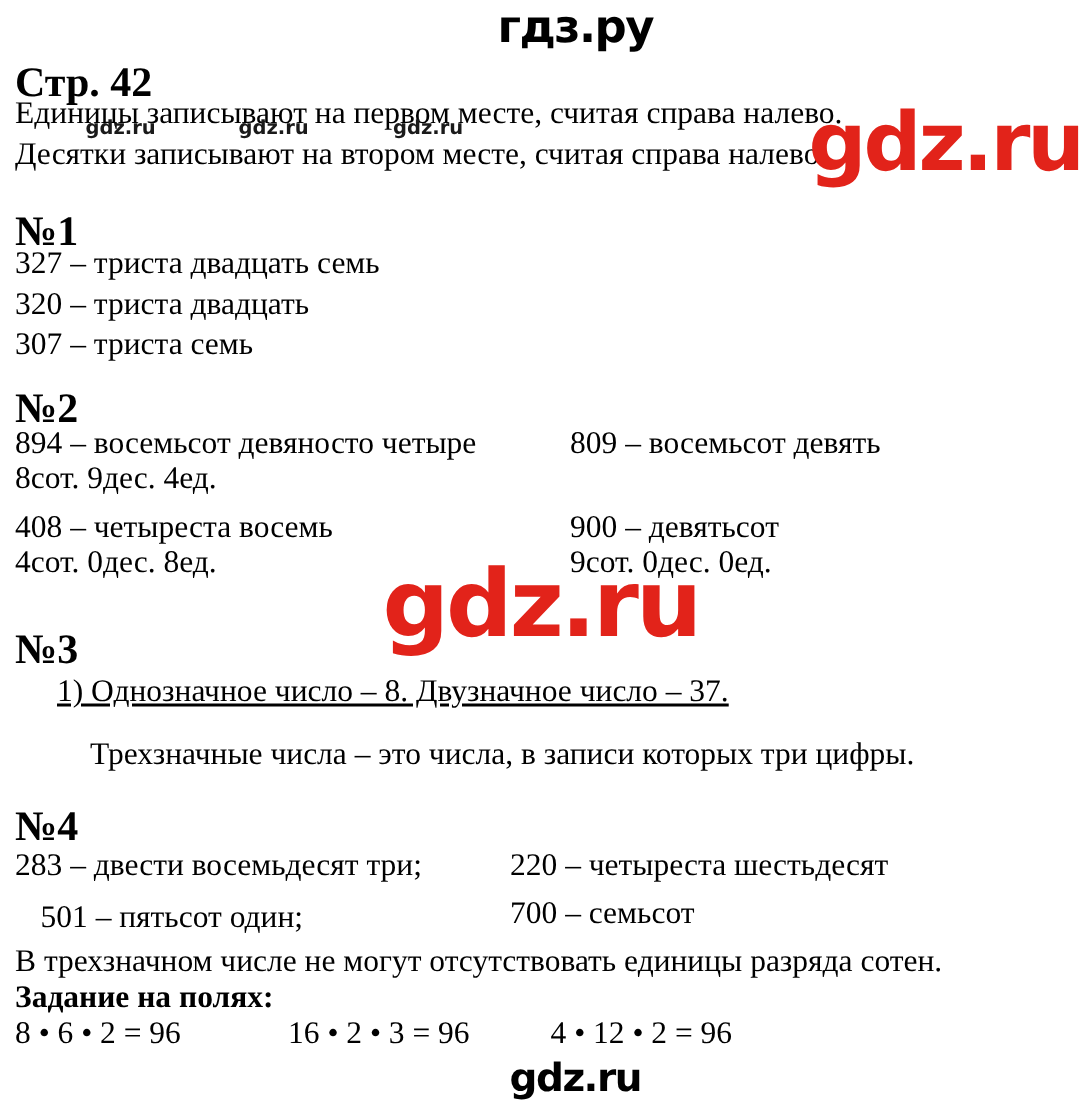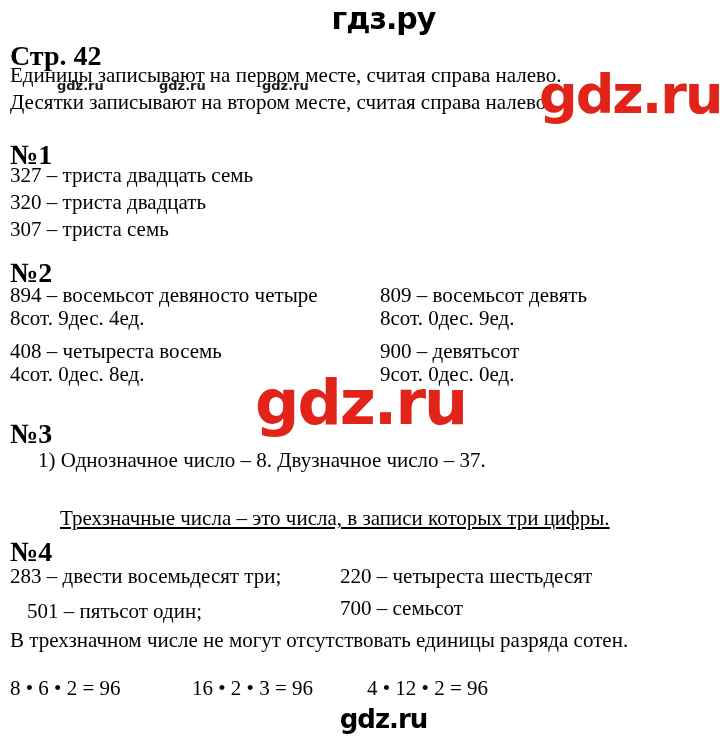--- a/index.html
+++ b/index.html
@@ -58,38 +58,38 @@
 
   <div class="t heading" style="left:10px; top:139px;">№1</div>
   <div class="t" style="left:10px; top:163px;">327 – триста двадцать семь</div>
   <div class="t" style="left:10px; top:190px;">320 – триста двадцать</div>
   <div class="t" style="left:10px; top:217px;">307 – триста семь</div>
 
   <div class="t heading" style="left:10px; top:257px;">№2</div>
   <div class="t" style="left:10px;  top:283px;">894 – восемьсот девяносто четыре</div>
   <div class="t" style="left:380px; top:283px;">809 – восемьсот девять</div>
   <div class="t" style="left:10px;  top:306px;">8сот. 9дес. 4ед.</div>
-  <div class="t" style="left:380px; top:306px;">8сот. 0дес. 9ед.</div>
   <div class="t" style="left:10px;  top:339px;">408 – четыреста восемь</div>
   <div class="t" style="left:380px; top:339px;">900 – девятьсот</div>
   <div class="t" style="left:10px;  top:362px;">4сот. 0дес. 8ед.</div>
   <div class="t" style="left:380px; top:362px;">9сот. 0дес. 0ед.</div>
 
   <div class="logo stamp-center" style="color: rgb(226, 35, 26);">gdz.ru</div>
 
   <div class="t heading" style="left:10px; top:418px;">№3</div>
-  <div class="t" style="left:38px; top:448px;">1) Однозначное число – 8. Двузначное число – 37.</div>
-  <div class="t" style="left:60px; top:506px;text-decoration:underline;">Трехзначные числа – это числа, в записи которых три цифры.</div>
+  <div class="t" style="left:38px; top:448px;text-decoration:underline;">1) Однозначное число – 8. Двузначное число – 37.</div>
+  <div class="t" style="left:60px; top:490px;">Трехзначные числа – это числа, в записи которых три цифры.</div>
 
   <div class="t heading" style="left:10px; top:536px;">№4</div>
   <div class="t" style="left:10px;  top:564px;">283 – двести восемьдесят три;</div>
   <div class="t" style="left:340px; top:564px;">220 – четыреста шестьдесят</div>
   <div class="t" style="left:10px;  top:599px;margin-left:17px;">501 – пятьсот один;</div>
   <div class="t" style="left:340px; top:596px;">700 – семьсот</div>
   <div class="t" style="left:10px;  top:628px;">В трехзначном числе не могут отсутствовать единицы разряда сотен.</div>
 
+  <div class="t bold" style="left:10px; top:652px;">Задание на полях:</div>
   <div class="t" style="left:10px;  top:676px;">8 • 6 • 2 = 96</div>
   <div class="t" style="left:192px; top:676px;">16 • 2 • 3 = 96</div>
   <div class="t" style="left:367px; top:676px;">4 • 12 • 2 = 96</div>
 
   <div class="logo logo-bottom">gdz.ru</div>
 
 </div>
 
 </body></html>

